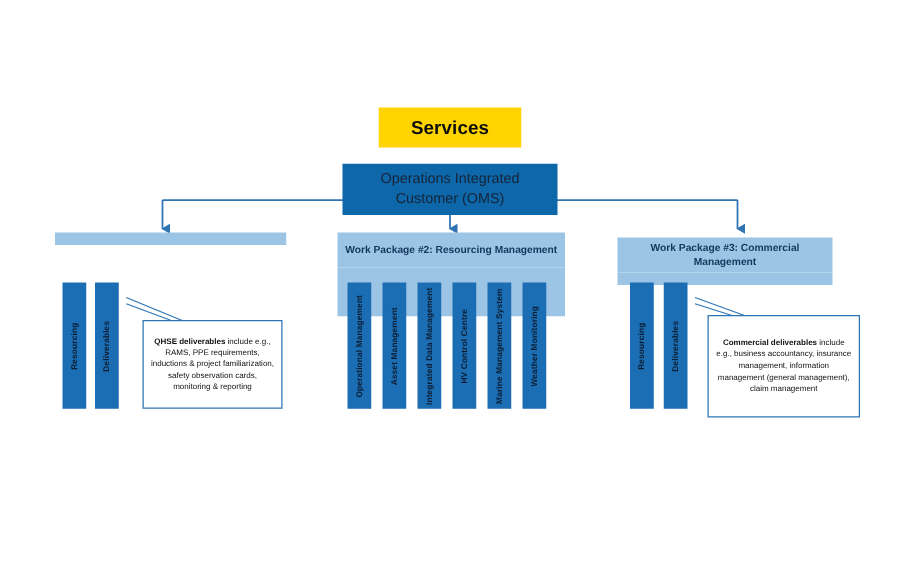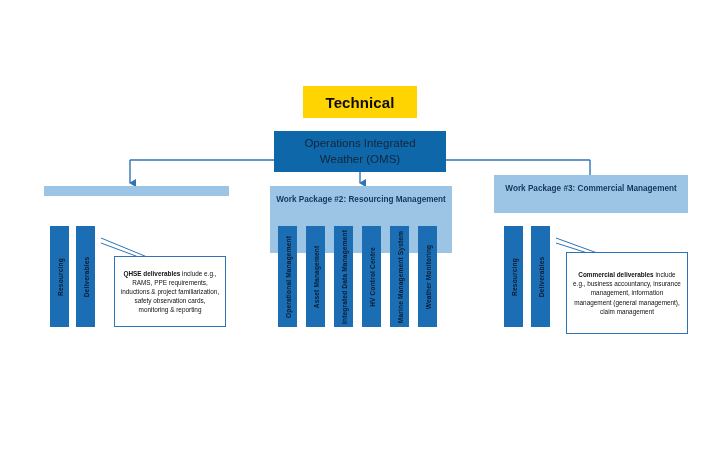--- a/index.html
+++ b/index.html
@@ -157,27 +157,27 @@
     <path d="M590,160 L590,183" stroke="#2E74B5" stroke-width="1.4" fill="none" marker-end="url(#arrowDown)"></path>
 
     <path d="M101,238 L152,259" stroke="#2E74B5" stroke-width="1" fill="none"></path>
     <path d="M101,243 L152,262" stroke="#2E74B5" stroke-width="1" fill="none"></path>
 
     <path d="M556,238 L600,254" stroke="#2E74B5" stroke-width="1" fill="none"></path>
     <path d="M556,243 L600,257" stroke="#2E74B5" stroke-width="1" fill="none"></path>
   </svg>
 
   <div class="customer-box">
-    <span class="label">Technical</span>
+    <span class="label">Services</span>
   </div>
 
   <div class="oms-box">
     <span class="label">
       <span>Operations Integrated</span><br>
-      <span>Weather (OMS)</span>
+      <span>Customer (OMS)</span>
     </span>
   </div>
 
   <div class="wp-panel" style="left:44px; top:186px; width:185px;">
     <div class="wp-subbar"></div>
   </div>
   <div class="bar" style="left:50px; top:226px; width:19px; height:101px;">
     <span class="vlabel">Resourcing</span>
   </div>
   <div class="bar" style="left:76px; top:226px; width:19px; height:101px;">
@@ -205,21 +205,21 @@
   <div class="bar" style="left:362px; top:226px; width:19px; height:101px;">
     <span class="vlabel">HV Control Centre</span>
   </div>
   <div class="bar" style="left:390px; top:226px; width:19px; height:101px;">
     <span class="vlabel">Marine Management System</span>
   </div>
   <div class="bar" style="left:418px; top:226px; width:19px; height:101px;">
     <span class="vlabel">Weather Monitoring</span>
   </div>
 
-  <div class="wp-panel" style="left:494px; top:175px; width:194px;">
+  <div class="wp-panel" style="left:494px; top:190px; width:172px;">
     <div class="wp-header">Work Package #3: Commercial Management</div>
     <div class="wp-subbar"></div>
   </div>
   <div class="bar" style="left:504px; top:226px; width:19px; height:101px;">
     <span class="vlabel">Resourcing</span>
   </div>
   <div class="bar" style="left:531px; top:226px; width:19px; height:101px;">
     <span class="vlabel">Deliverables</span>
   </div>
   <div class="callout" style="left:566px; top:252px; width:122px; height:82px;">

